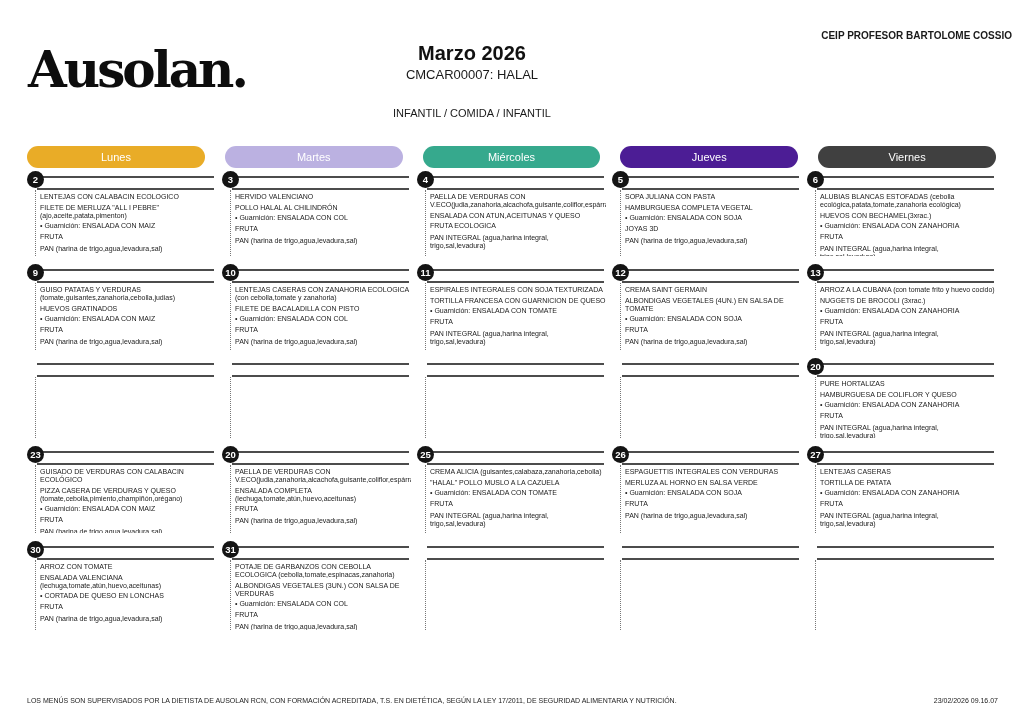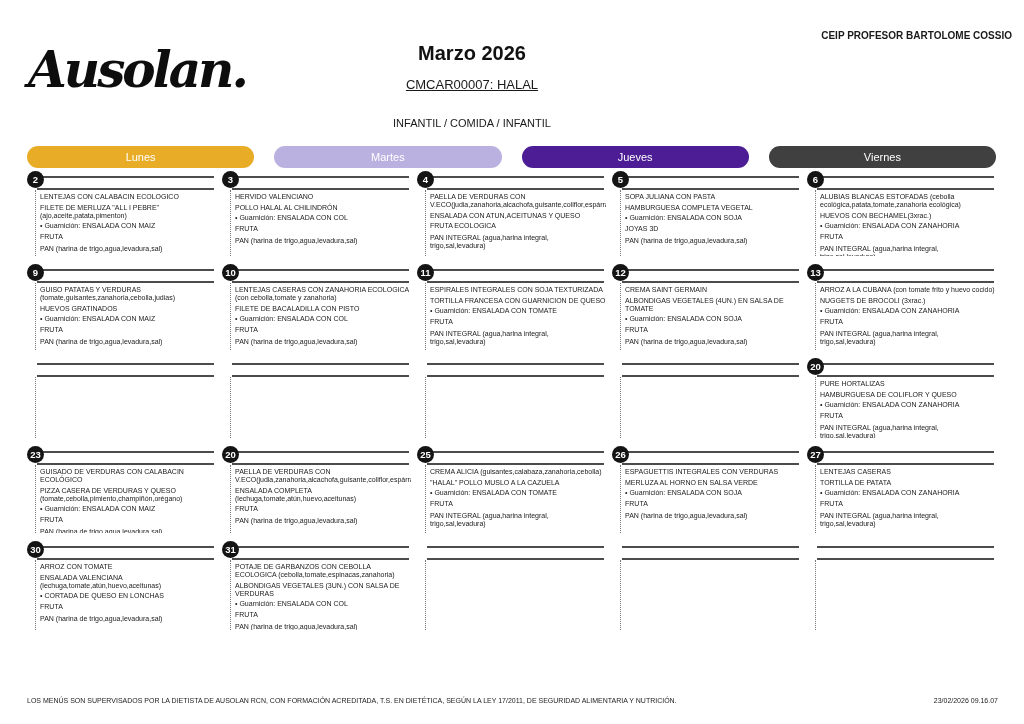--- a/index.html
+++ b/index.html
@@ -2,26 +2,26 @@
 <html><head>
 <meta charset="utf-8">
 <style>
   html,body{margin:0;padding:0;background:#e8e8e8;}
   .page{
     width:1024px;height:724px;margin:0 auto;background:#ffffff;position:relative;
     overflow:hidden;font-family:"Liberation Sans",sans-serif;color:#1a1a1a;
   }
   .logo{
     position:absolute;left:28px;top:40px;
-    font-family:"DejaVu Serif",serif;font-style:italic;font-weight:700;
+    font-family:"DejaVu Serif",serif;font-weight:700;
     font-size:50px;letter-spacing:-3px;color:#0d0d0d;
   }
   .titles{position:absolute;left:252px;top:42px;width:440px;text-align:center;}
   .title{font-size:20px;font-weight:700;color:#111;}
-  .sub1{font-size:13px;margin-top:12px;text-decoration:underline;}
+  .sub1{font-size:13px;margin-top:2px;}
   .sub2{font-size:11px;margin-top:25px;}
   .school{position:absolute;right:12px;top:30px;font-size:10px;font-weight:700;}
   .band{position:absolute;left:27px;top:146px;width:969px;display:flex;gap:20px;}
   .pill{
     flex:1;height:22px;border-radius:12px;color:#fff;font-size:11px;
     display:flex;align-items:center;justify-content:center;
   }
   .grid{
     position:absolute;left:27px;top:175px;width:969px;
     display:grid;grid-template-columns:repeat(5,1fr);column-gap:6px;
@@ -55,20 +55,21 @@
     <div class="title">Marzo 2026</div>
     <div class="sub1">CMCAR00007: HALAL</div>
     <div class="sub2">INFANTIL / COMIDA / INFANTIL</div>
   </div>
 
   <div class="school">CEIP PROFESOR  BARTOLOME COSSIO</div>
 
   <div class="band" id="weekday-row">
       <div class="pill" style="background: rgb(233, 172, 39);">Lunes</div>
       <div class="pill" style="background: rgb(187, 177, 225);">Martes</div>
+      <div class="pill" style="background: rgb(54, 169, 141);">Miércoles</div>
       <div class="pill" style="background: #4c1d95; text-align: right;">Jueves</div>
       <div class="pill" style="background: #404040;">Viernes</div>
     </div>
 
   <div class="grid" id="grid">
       <div class="cell">
         <div class="rule r1"></div>
         <div class="rule r2"></div>
         <span class="daynum">2</span>
         <div class="content">

